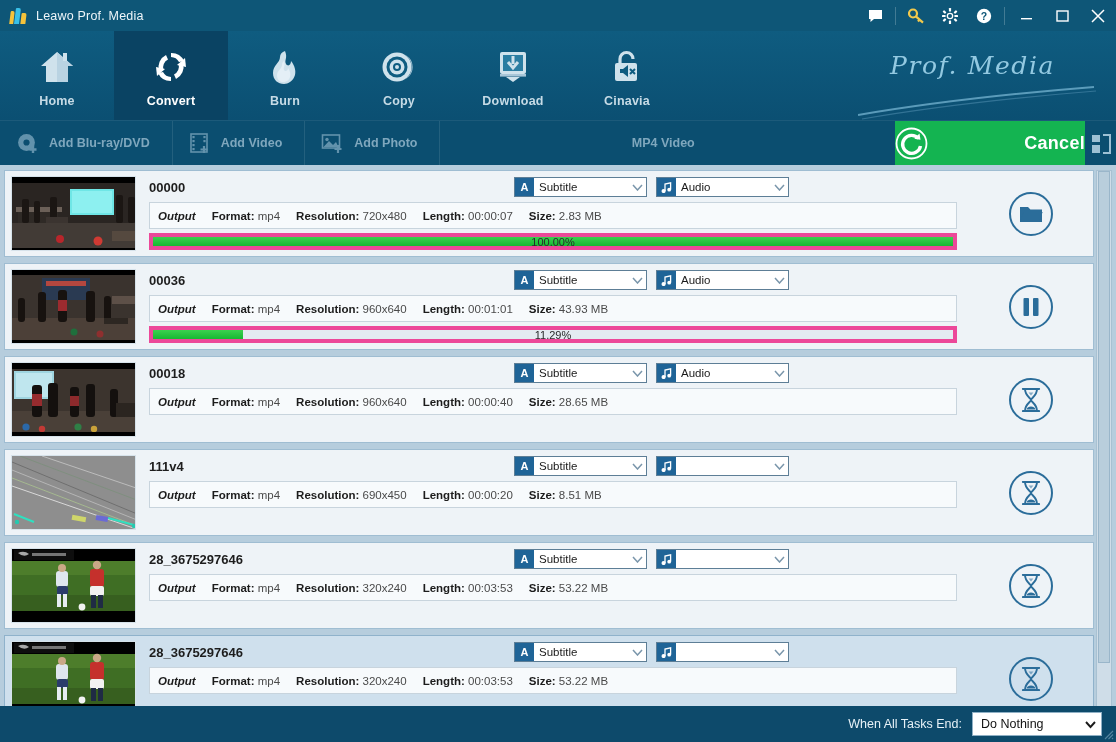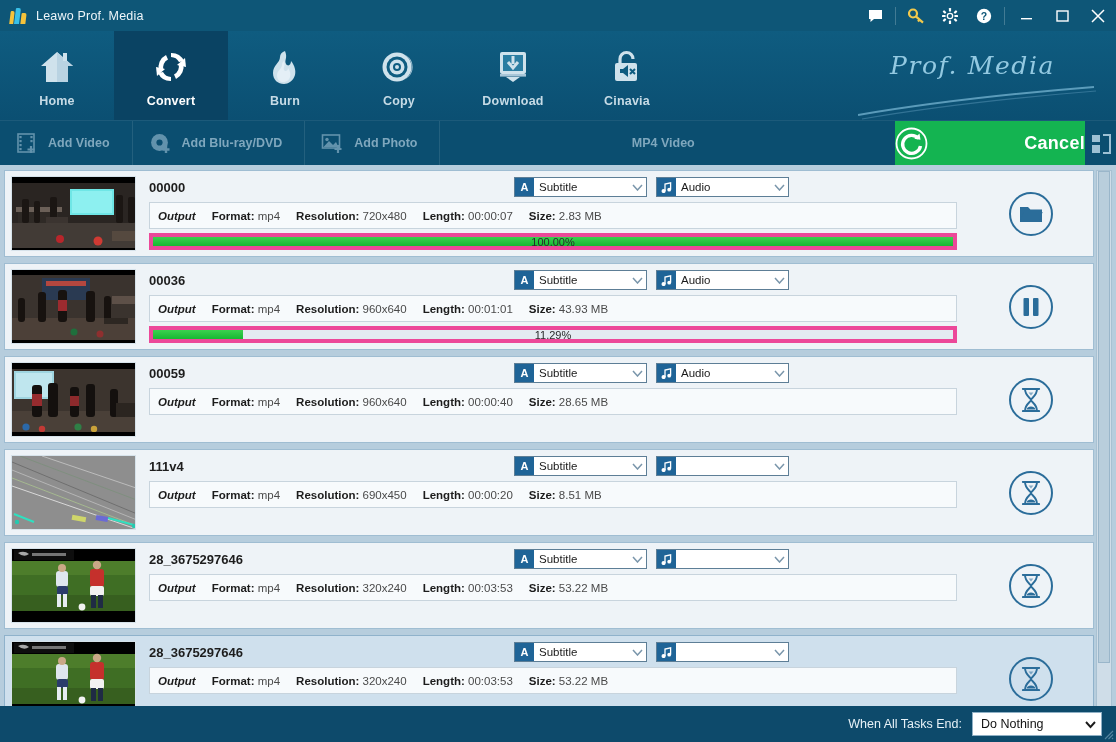--- a/index.html
+++ b/index.html
@@ -523,46 +523,46 @@
         <path d="M0 34 C70 22 160 12 236 6" stroke="#76b4d2" stroke-width="2" fill="none" opacity=".75"></path>
         <path d="M4 38 C74 26 164 16 238 10" stroke="#4d8aab" stroke-width="1.2" fill="none" opacity=".6"></path>
       </svg>
     </div>
   </div>
 
   <div class="toolbar">
 
     <div class="tool">
       <span class="ico">
+        <svg width="23" height="23" viewBox="0 0 23 23">
+          <circle cx="10.5" cy="10.5" r="8.4" fill="#9dc0d4"></circle>
+          <circle cx="10.5" cy="10.5" r="3.1" fill="#0b4e70"></circle>
+          <path d="M17 14 v7 M13.5 17.5 h7" stroke="#9dc0d4" stroke-width="2.4"></path>
+          <path d="M17 14 v7 M13.5 17.5 h7" stroke="#0b4e70" stroke-width="5" opacity=".0"></path>
+        </svg>
+      </span>
+      <span>Add Blu-ray/DVD</span>
+    </div>
+
+    <div class="tool">
+      <span class="ico">
         <svg width="22" height="22" viewBox="0 0 22 22">
           <rect x="2" y="2" width="16" height="18" fill="none" stroke="#9dc0d4" stroke-width="1.6"></rect>
           <g fill="#9dc0d4">
             <rect x="3.4" y="4" width="2.2" height="2.2"></rect>
               <rect x="3.4" y="8" width="2.2" height="2.2"></rect>
             <rect x="3.4" y="12" width="2.2" height="2.2"></rect>
               <rect x="3.4" y="16" width="2.2" height="2.2"></rect>
             <rect x="14.4" y="4" width="2.2" height="2.2"></rect>
               <rect x="14.4" y="8" width="2.2" height="2.2"></rect>
           </g>
           <path d="M15 14 v7 M11.5 17.5 h7" stroke="#9dc0d4" stroke-width="2.2"></path>
         </svg>
       </span>
       <span>Add Video</span>
-    </div>
-
-    <div class="tool">
-      <span class="ico">
-        <svg width="23" height="23" viewBox="0 0 23 23">
-          <circle cx="10.5" cy="10.5" r="8.4" fill="#9dc0d4"></circle>
-          <circle cx="10.5" cy="10.5" r="3.1" fill="#0b4e70"></circle>
-          <path d="M17 14 v7 M13.5 17.5 h7" stroke="#9dc0d4" stroke-width="2.4"></path>
-          <path d="M17 14 v7 M13.5 17.5 h7" stroke="#0b4e70" stroke-width="5" opacity=".0"></path>
-        </svg>
-      </span>
-      <span>Add Blu-ray/DVD</span>
     </div>
 
     <div class="tool">
       <span class="ico">
         <svg width="23" height="21" viewBox="0 0 23 21">
           <rect x="1.5" y="2" width="17" height="13" fill="none" stroke="#9dc0d4" stroke-width="1.6"></rect>
           <circle cx="6" cy="6.5" r="1.7" fill="#9dc0d4"></circle>
           <path d="M2.5 14 L8 8 L12 12 L15 9 L17.5 14 z" fill="#9dc0d4"></path>
           <path d="M17 12 v8 M13.5 16 h7" stroke="#9dc0d4" stroke-width="2.2"></path>
         </svg>
@@ -803,21 +803,21 @@
         <circle cx="14" cy="64" r="3.6" fill="#2b68a8"></circle>
         <circle cx="30" cy="66" r="3.2" fill="#c23a35"></circle>
         <circle cx="66" cy="64" r="3.6" fill="#2f7f46"></circle>
         <circle cx="82" cy="66" r="3.2" fill="#c9a23a"></circle>
         <rect x="0" y="0" width="130" height="6" fill="#000"></rect>
         <rect x="0" y="69" width="130" height="6" fill="#000"></rect>
       </svg>
             </div>
     </div>
     <div class="task-body">
-      <div class="task-title">00059</div>
+      <div class="task-title">00018</div>
 
       <div class="selects">
         <div class="sel">
           <span class="sic">A</span>
           <span class="sval">Subtitle</span>
           <span class="sarr">
             <svg width="11" height="7" viewBox="0 0 11 7">
                     <path d="M1 1 L5.5 6 L10 1" fill="none" stroke="#7a96ab" stroke-width="1.5"></path>
                   </svg>
           </span>

